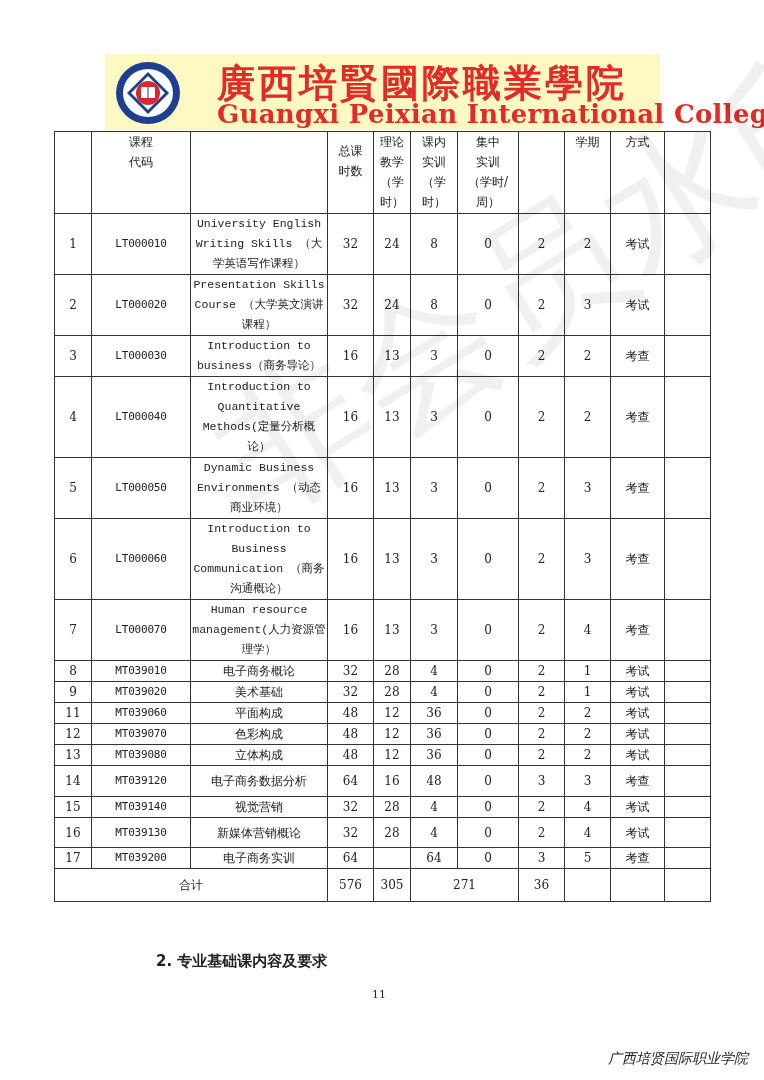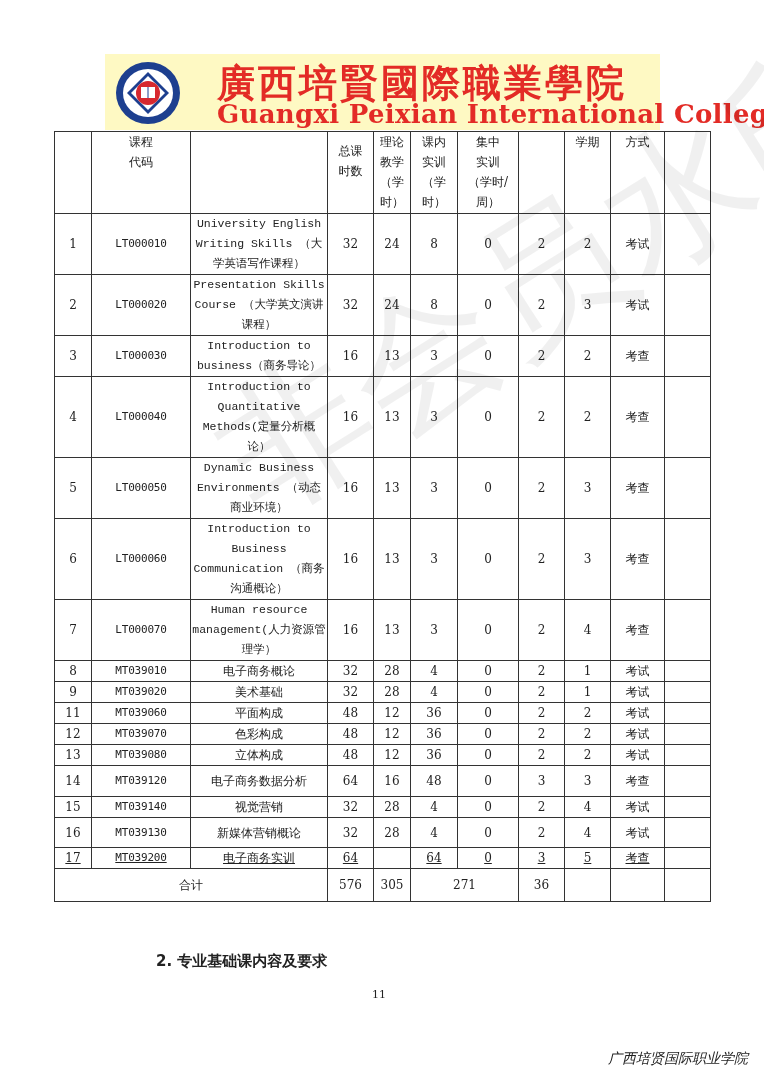--- a/index.html
+++ b/index.html
@@ -277,21 +277,21 @@
         <td>新媒体营销概论</td>
         <td>32</td>
         <td>28</td>
         <td>4</td>
         <td>0</td>
         <td>2</td>
         <td>4</td>
         <td>考试</td>
         <td></td>
       </tr>
-      <tr style="height: 21px; text-decoration: underline;">
+      <tr style="height: 21px;">
         <td>17</td>
         <td class="mono">MT039200</td>
         <td>电子商务实训</td>
         <td>64</td>
         <td></td>
         <td>64</td>
         <td>0</td>
         <td>3</td>
         <td>5</td>
         <td>考查</td>

